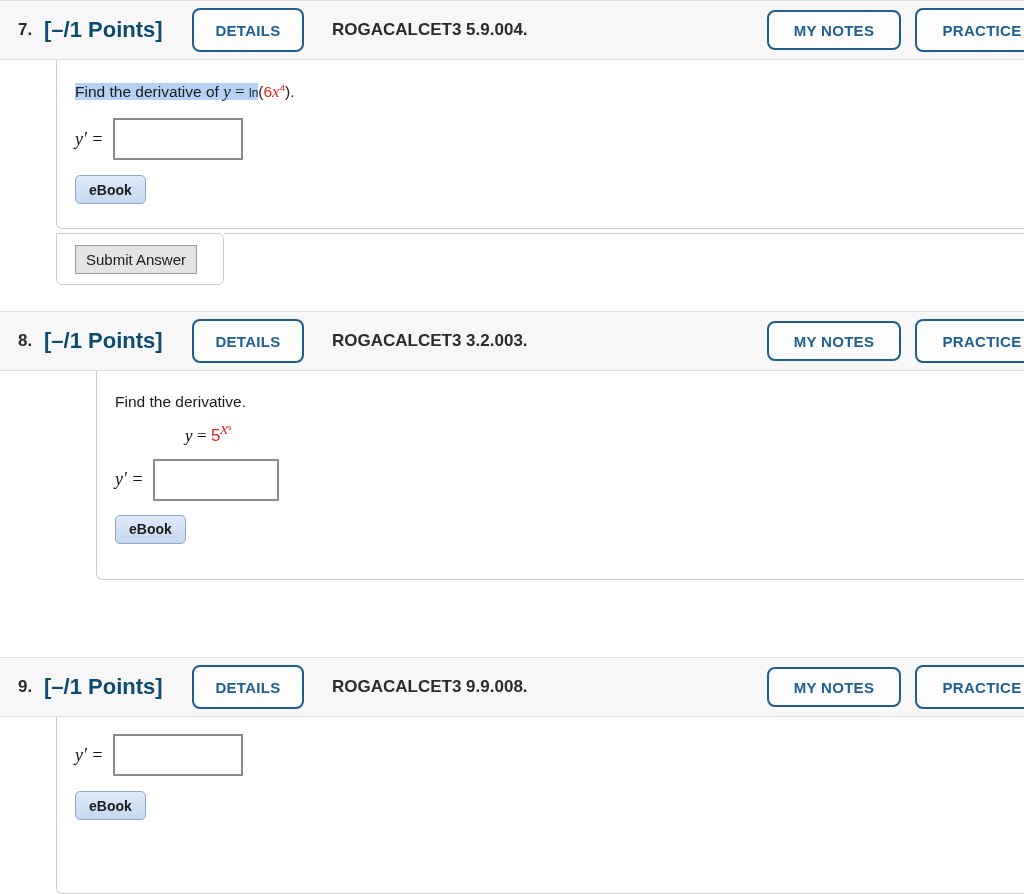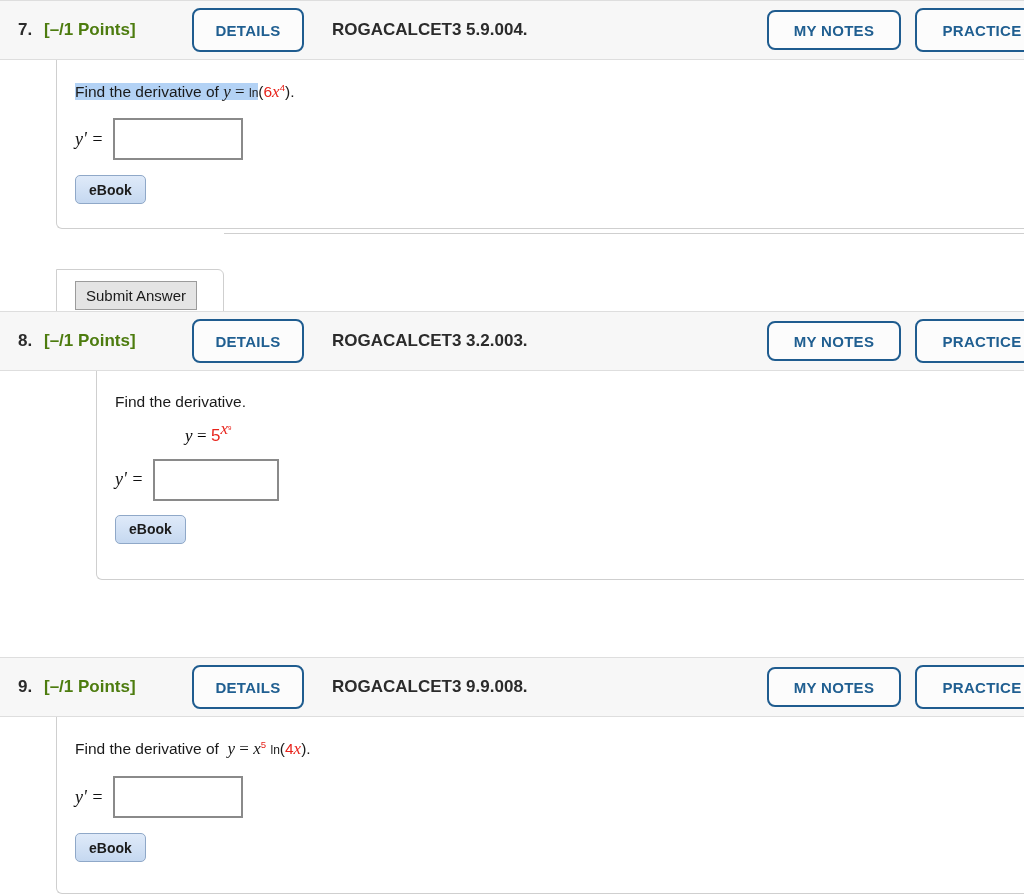--- a/index.html
+++ b/index.html
@@ -36,23 +36,23 @@
     font-weight: bold;
     color: #2b2b2b;
     white-space: nowrap;
     letter-spacing: .1px;
   }
   .q-points {
     position: absolute;
     left: 44px;
     top: 50%;
     transform: translateY(-50%);
-    font-size: 17px;
-    font-weight: bold;
-    color: #4d7c0f;
+    font-size: 22px;
+    font-weight: bold;
+    color: #0c4a6e;
     white-space: nowrap;
   }
   .btn-outline {
     position: absolute;
     top: 50%;
     transform: translateY(-50%);
     box-sizing: border-box;
     border: 2px solid #1f5c8f;
     border-radius: 8px;
     background: #fcfcfc;
@@ -157,21 +157,20 @@
     width: 168px;
     height: 52px;
     border-left: 1px solid #cfcfcf;
     border-right: 1px solid #cfcfcf;
     border-bottom: 1px solid #cfcfcf;
     border-top: 1px solid #cfcfcf;
     border-top-right-radius: 6px;
     border-bottom-right-radius: 6px;
     border-bottom-left-radius: 6px;
     background: #ffffff;
-    margin-top: 36px;
   }
   .submit-line {
     position: absolute;
     left: 224px;
     width: 800px;
     height: 1px;
     background: #cfcfcf;
   }
   .submit-btn {
     position: absolute;
@@ -269,21 +268,20 @@
       <span class="q-points">[–/1 Points]</span>
       <div class="btn-outline btn-details">DETAILS</div>
       <span class="q-title">ROGACALCET3 9.9.008.</span>
       <div class="btn-outline btn-mynotes">MY NOTES</div>
       <div class="btn-outline btn-practice">PRACTICE</div>
     </div>
 
     <div class="q-body" style="height:177px;">
       <div class="panel-rule"></div>
       <div class="q-content">
-        <div class="prompt" style="margin-top:22px;"><span>Find the derivative of&nbsp;&nbsp;</span><span><span class="mvar">y</span> <span class="mop">=</span> <span class="mvar">x</span><sup class="ex mnum">5</sup> <span class="mfn">ln</span>(<span class="mnum">4</span><span class="mvar mnum">x</span>).</span></div>
 
         <div class="answer-row" style="margin-top:17px;">
           <span class="ylabel">y' =</span>
           <input class="ansbox" style="width: 130px;" type="text" value="">
         </div>
 
         <div style="margin-top:15px;">
           <span class="ebook">eBook</span>
         </div>
       </div>

